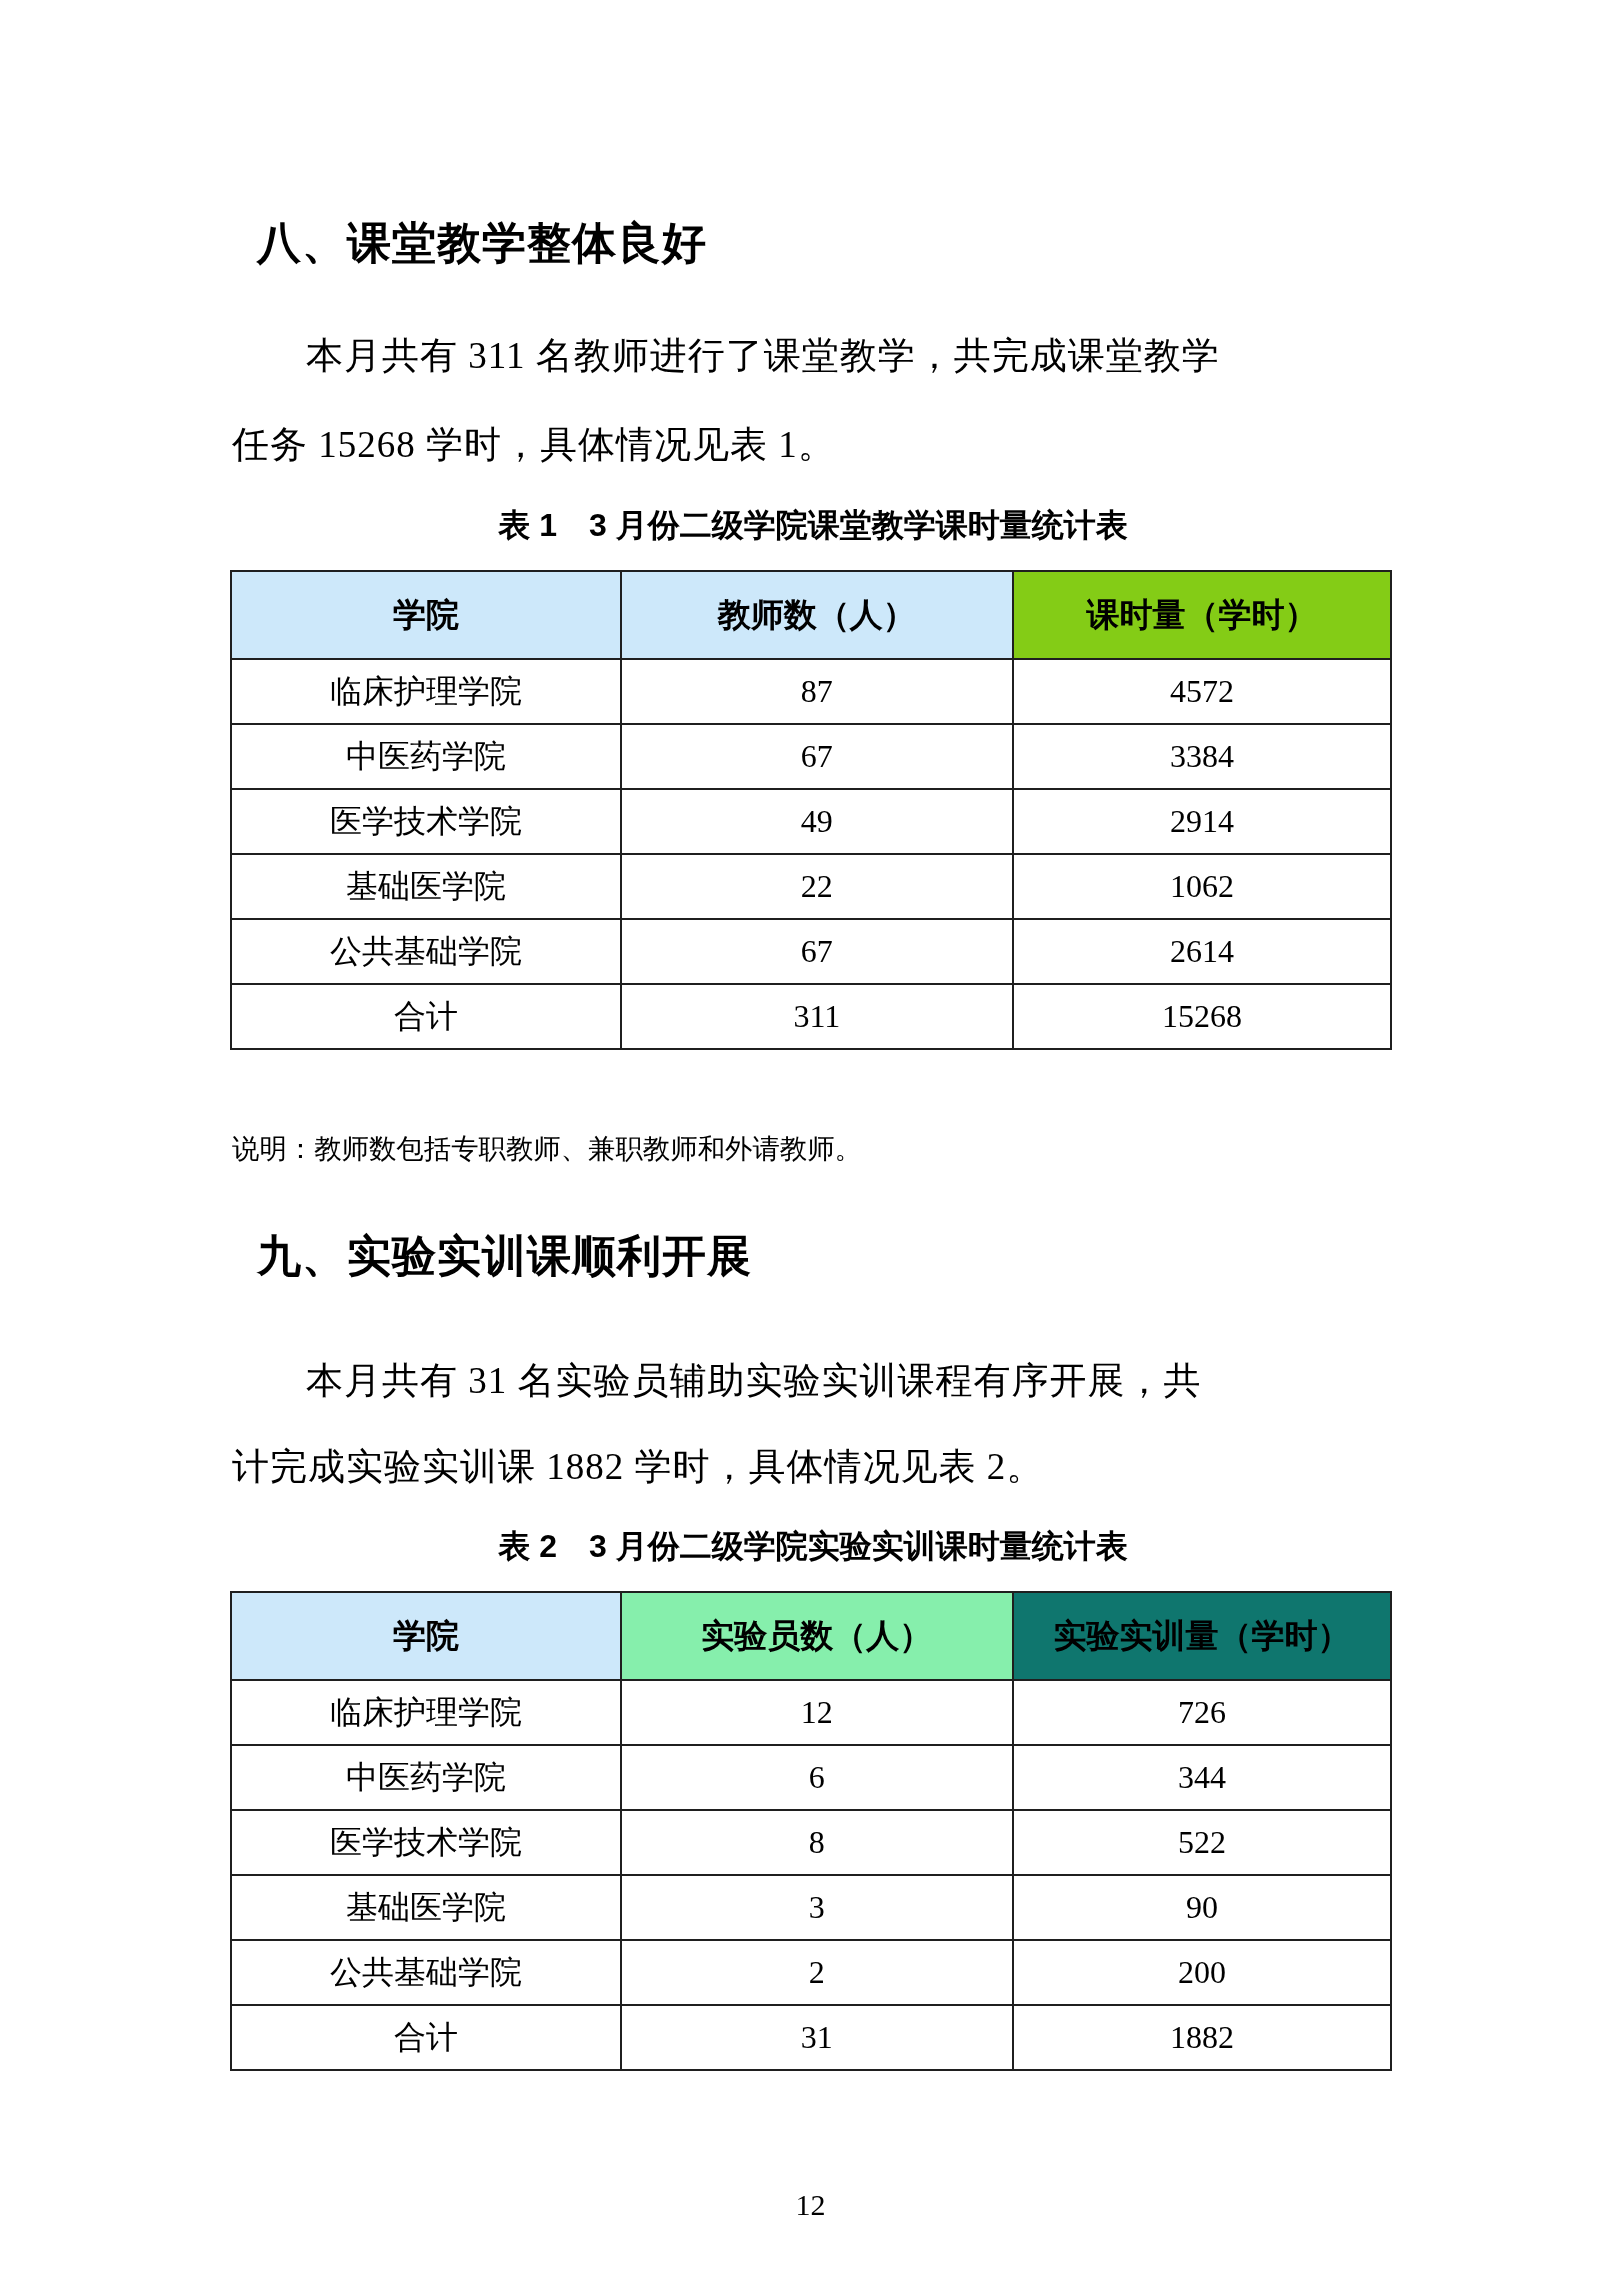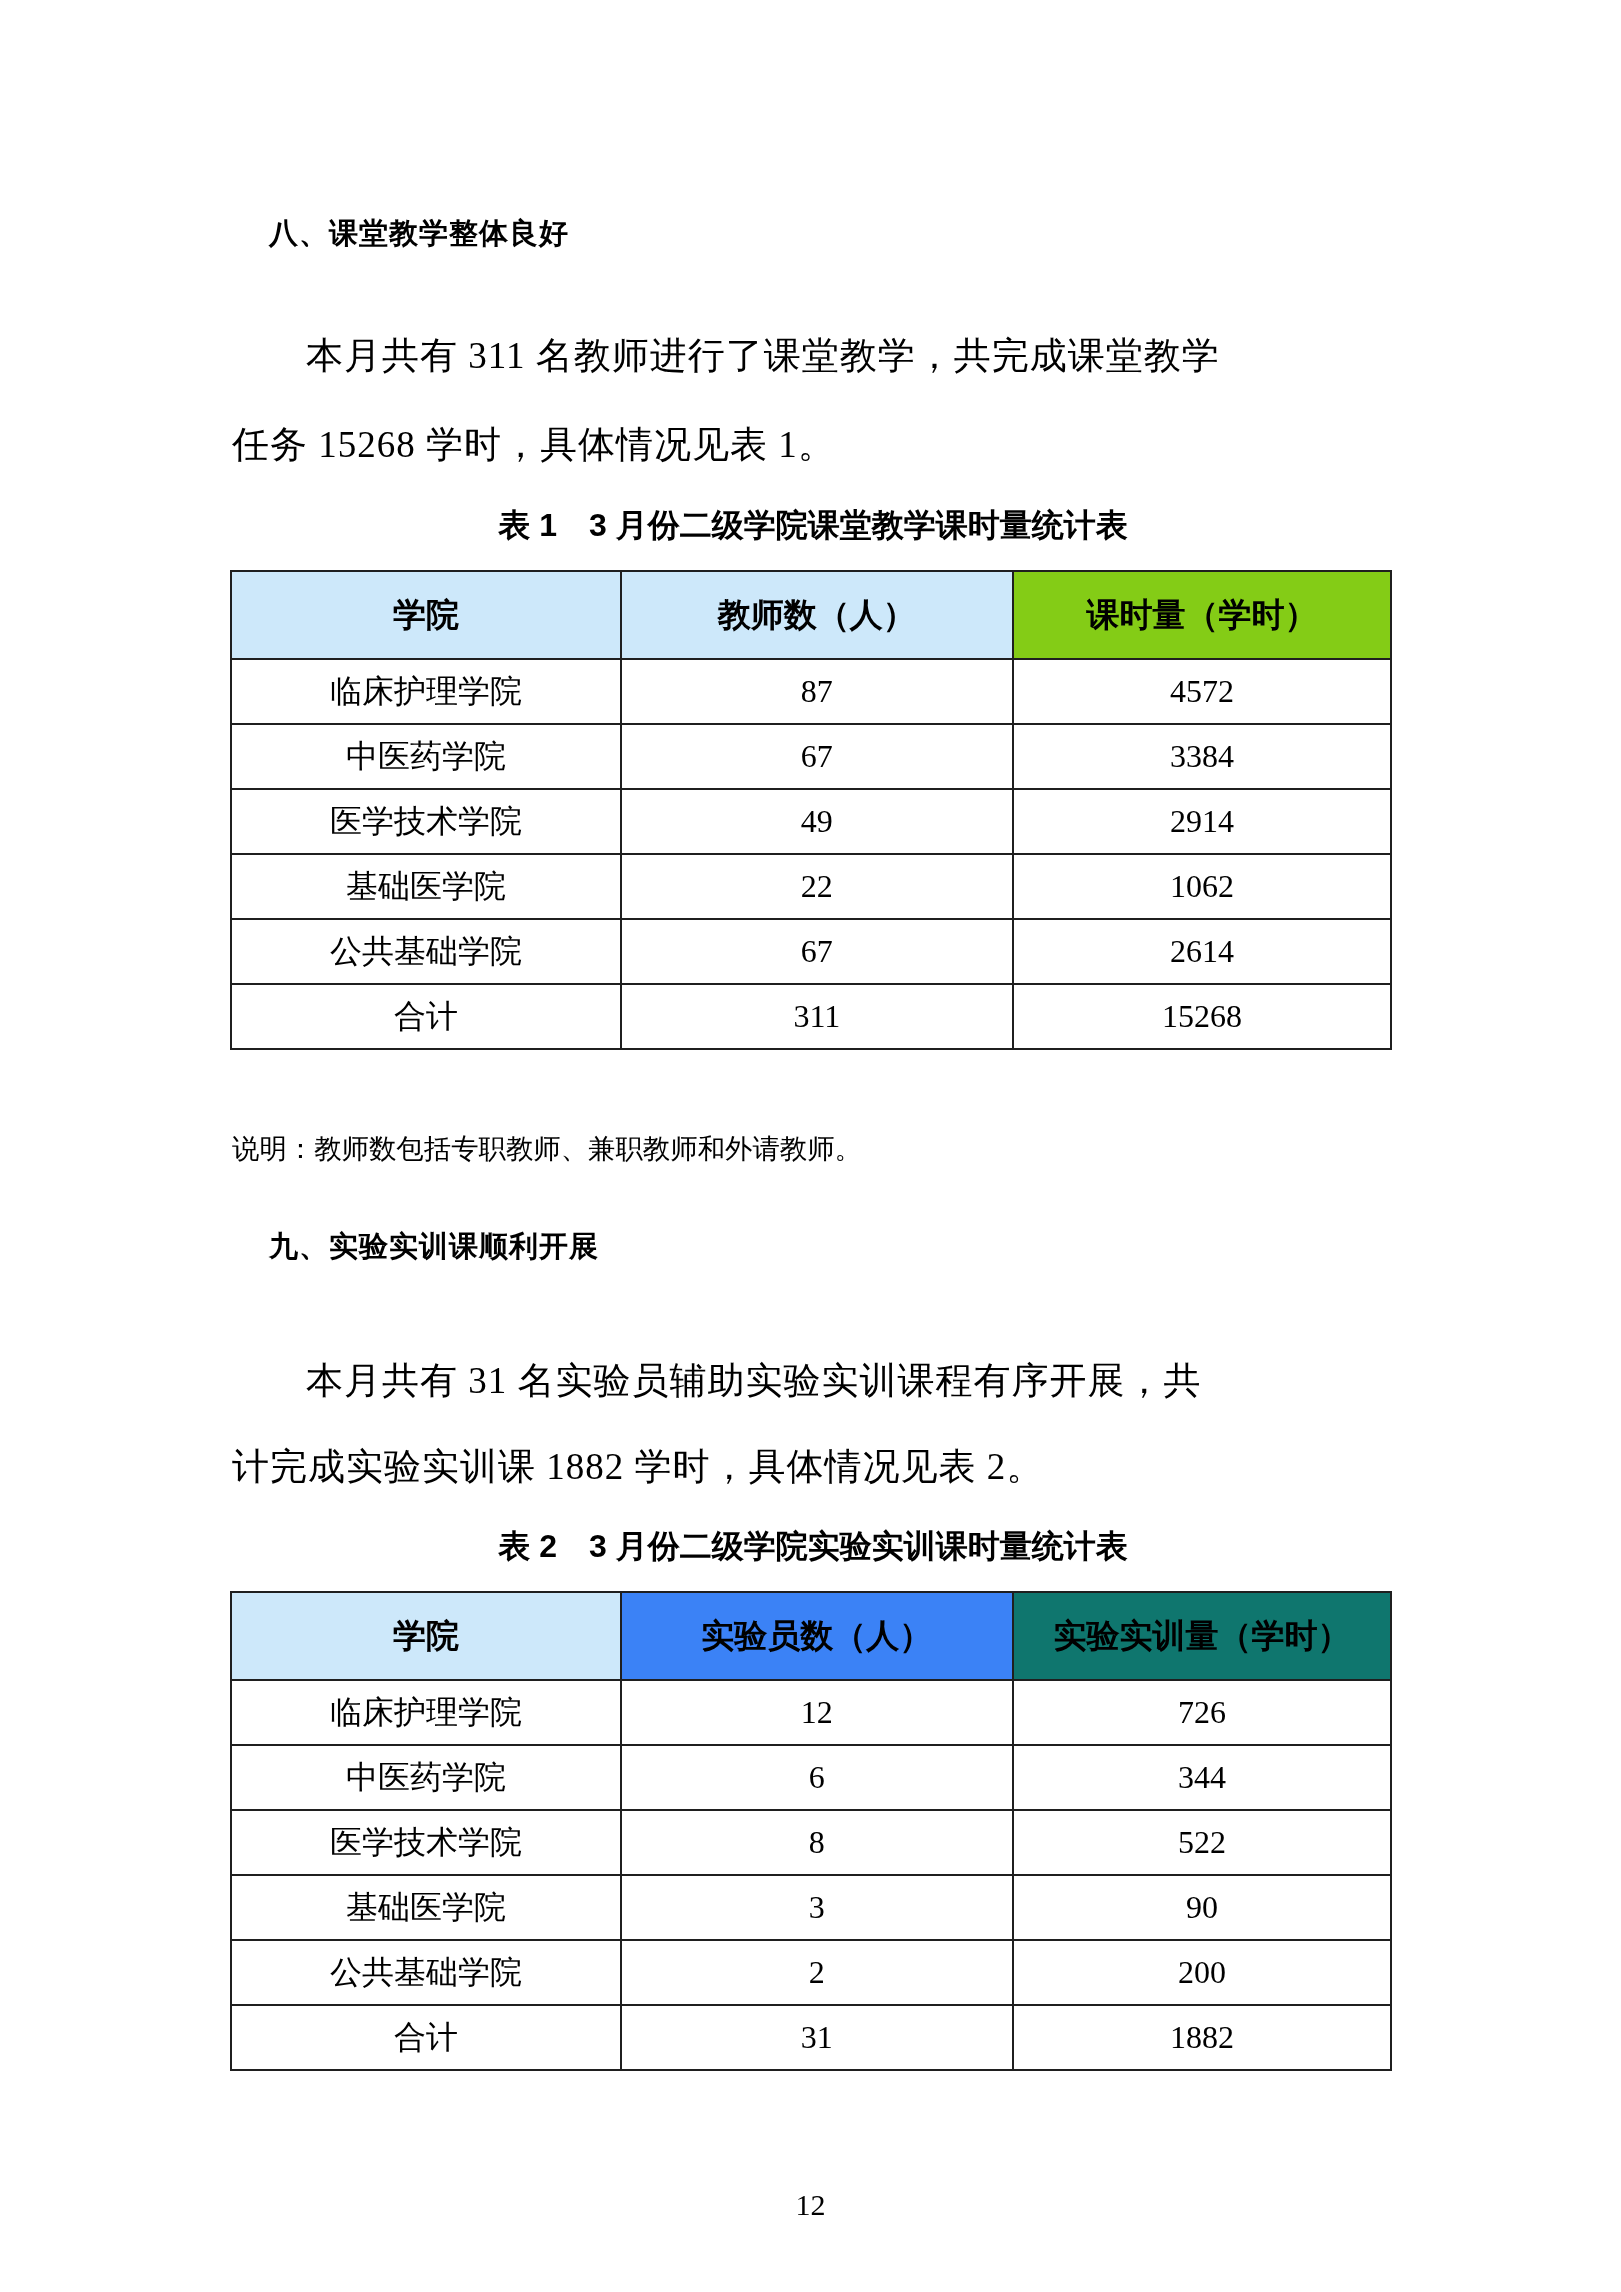--- a/index.html
+++ b/index.html
@@ -13,24 +13,23 @@
     position: relative;
     font-family: "Liberation Serif", serif;
     color: #000000;
   }
   .abs { position: absolute; }
 
   .section-heading {
     left: 257px;
     font-family: "Liberation Sans", sans-serif;
     font-weight: 700;
-    font-size: 29px;
+    font-size: 44px;
     letter-spacing: 1px;
     white-space: nowrap;
-    margin-left: 12px;
   }
   .body-line {
     left: 232px;
     width: 1166px;
     font-size: 37px;
     letter-spacing: 1px;
     white-space: nowrap;
   }
   .indent { text-indent: 74px; }
 
@@ -152,21 +151,21 @@
 
 <table class="abs stat" style="top:1591px">
   <colgroup>
       <col class="c1">
       <col class="c2">
       <col class="c3">
     </colgroup>
   <thead>
     <tr>
       <th class="hdr" style="background: rgb(205, 232, 250);">学院</th>
-      <th class="hdr" style="background: #3b82f6;">实验员数（人）</th>
+      <th class="hdr" style="background: #86efac;">实验员数（人）</th>
       <th class="hdr" style="background: #0f766e;">实验实训量（学时）</th>
     </tr>
   </thead>
   <tbody>
     <tr>
       <td>临床护理学院</td>
       <td>12</td>
       <td>726</td>
     </tr>
     <tr>

